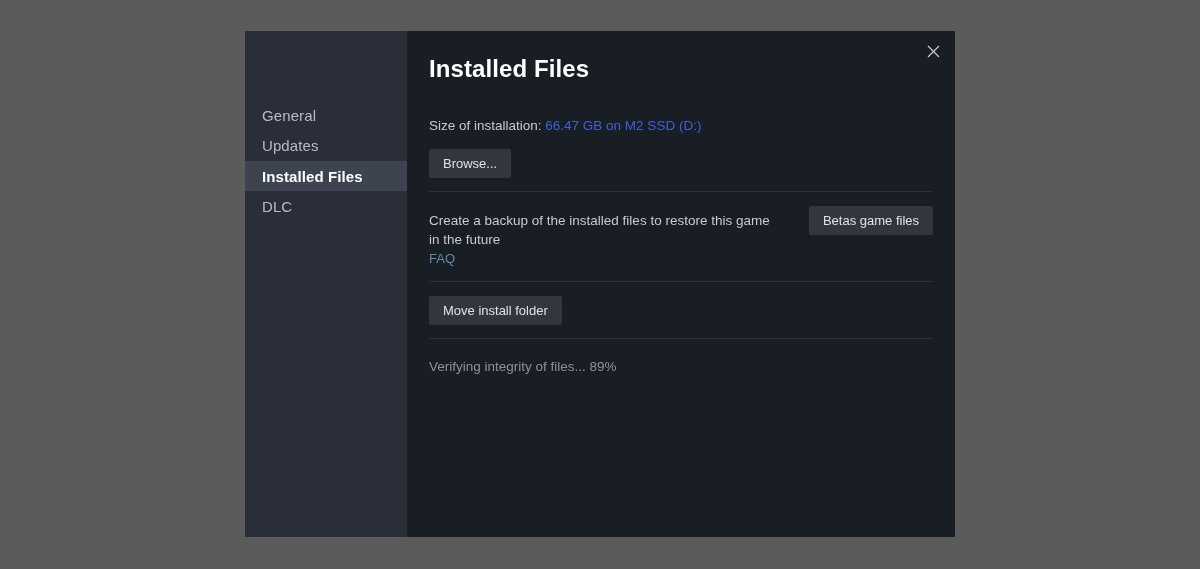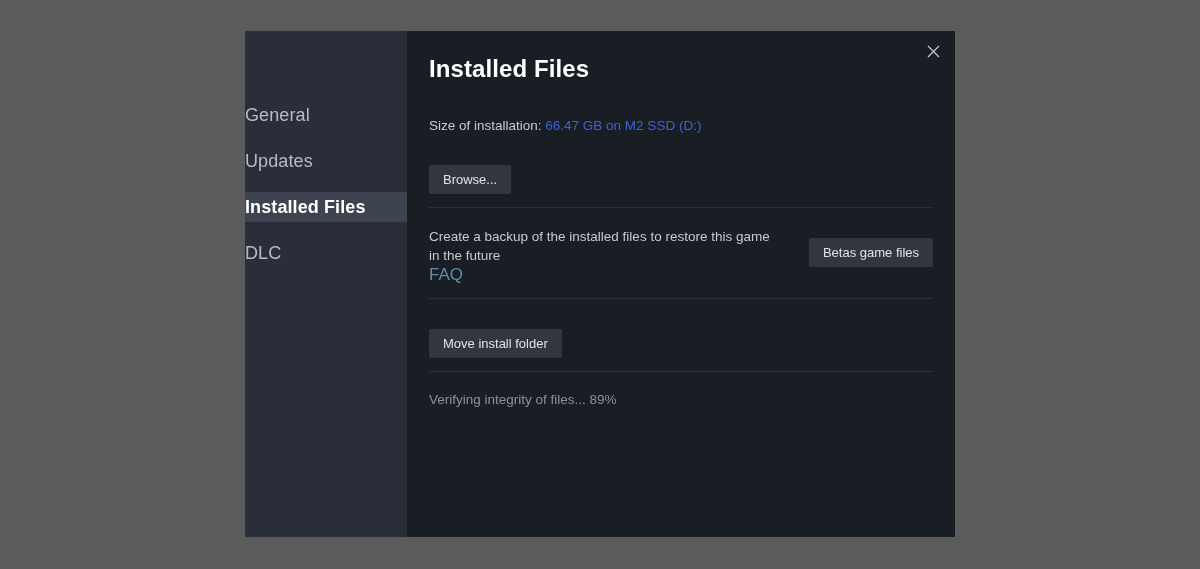--- a/index.html
+++ b/index.html
@@ -34,28 +34,29 @@
     width: 162px;
     flex: 0 0 162px;
     background: #2a2e39;
     padding-top: 69px;
   }
 
   .nav-item {
     height: 30px;
     display: flex;
     align-items: center;
-    font-size: 18px;
+    padding-left: 17px;
+    font-size: 15px;
     color: #b6bcc4;
     cursor: pointer;
     letter-spacing: 0.1px;
     margin-bottom: 1px;
   }
 
-  .nav-item + .nav-item { margin-top: 16px; }
+  .nav-item + .nav-item { margin-top: 0px; }
 
   .nav-item.selected {
     background: #3d4450;
     color: #ffffff;
     font-weight: bold;
   }
 
   
   .nav-list > .nav-item { margin-bottom: 0.5px; }
 
@@ -117,40 +118,39 @@
     padding-top: 5px;
   }
 
   .row-text .link-blue {
     color: #3d62d6;
   }
 
   .faq-link {
     display: inline-block;
     color: #5d8fa9;
-    font-size: 17px;
+    font-size: 13px;
     text-decoration: none;
     cursor: pointer;
     line-height: 19px;
   }
 
   .btn {
     background: #32373f;
     color: #dfe3e8;
     border: none;
     border-radius: 2px;
     font-family: "Liberation Sans", "DejaVu Sans", sans-serif;
     font-size: 13px;
     padding: 0 14px;
     height: 29px;
     line-height: 29px;
     cursor: pointer;
     white-space: nowrap;
     flex: 0 0 auto;
-    margin-top: 16px;
   }
 
   .status-text {
     margin-top: 20px;
     font-size: 13.5px;
     color: #8a929c;
   }
 </style>
 </head>
 <body>

